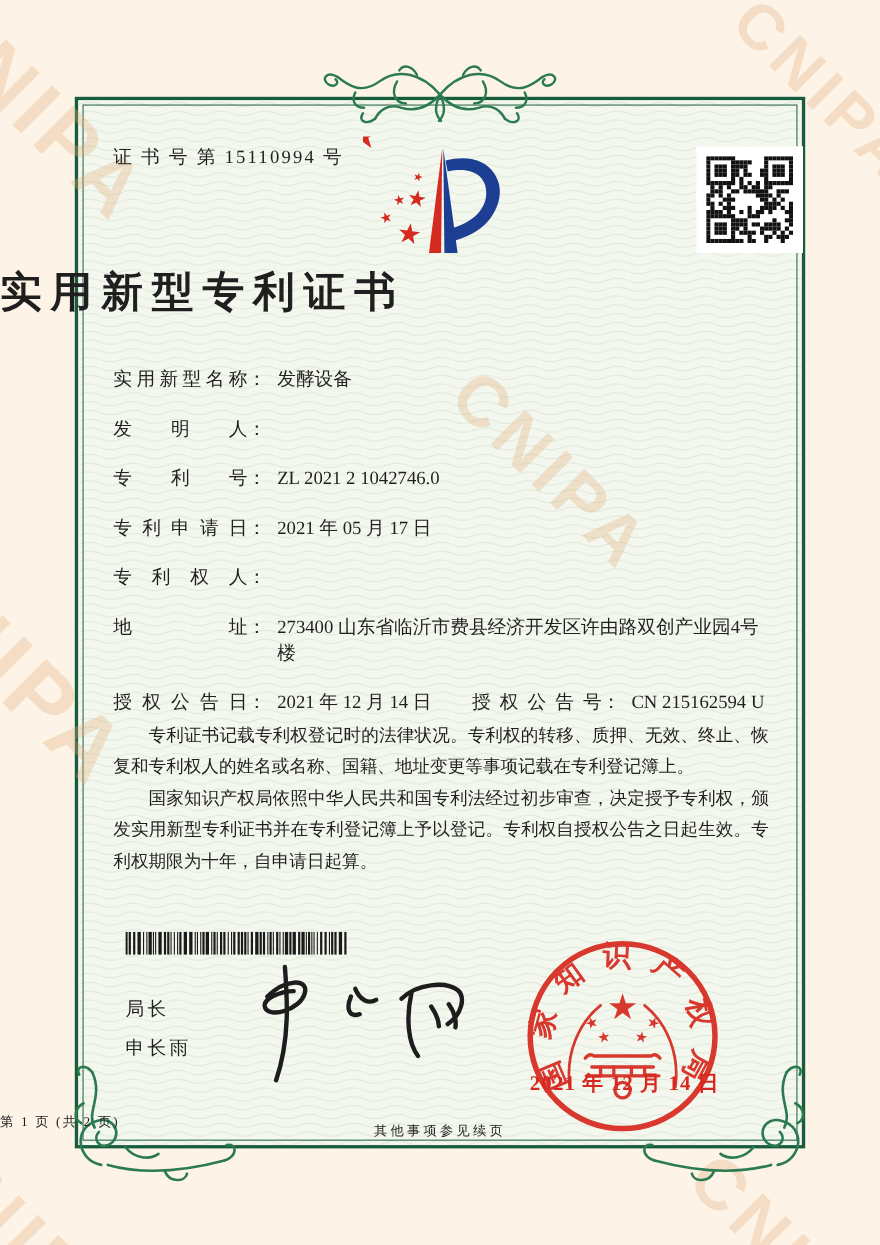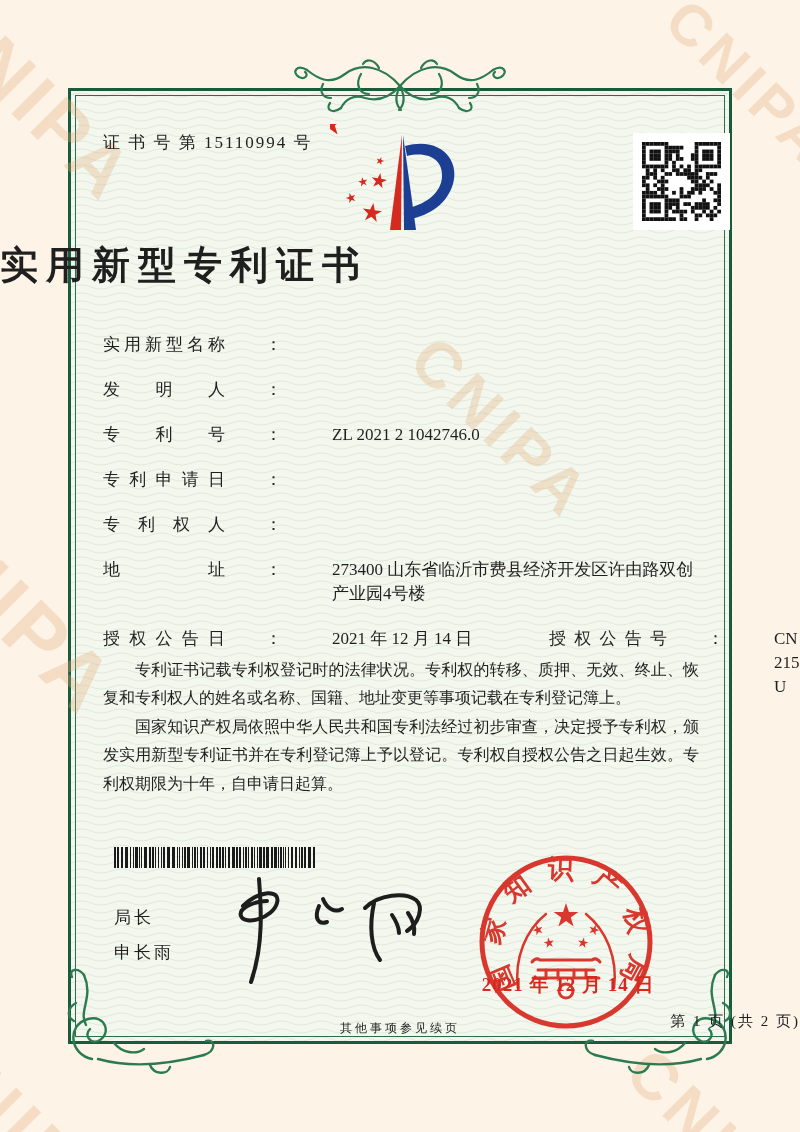--- a/index.html
+++ b/index.html
@@ -14,39 +14,39 @@
   .frame-inner{position:absolute;inset:4px;border:1.5px solid #2f6b4c;}
   .guilloche{position:absolute;inset:0;width:100%;height:100%;}
   
   .cert-no{position:absolute;left:103px;top:131px;z-index:2;font-size:17px;letter-spacing:2px;}
   .logo{position:absolute;left:330px;top:124px;z-index:2;}
   .qr-box{position:absolute;left:633px;top:133px;width:97px;height:97px;background:#ffffff;z-index:2;
           display:flex;align-items:center;justify-content:center;}
   .title{position:absolute;left:0;right:0;top:240px;z-index:2;text-align:left;font-size:38px;
          font-weight:bold;letter-spacing:8px;}
   .fields{position:absolute;left:103px;top:333px;width:600px;z-index:2;font-size:17px;line-height:24px;}
-  .frow{display:flex;margin-bottom:21px;gap:40px;}
+  .frow{display:flex;margin-bottom:21px;}
   .flabel{display:inline-block;width:122px;text-align:justify;text-align-last:justify;flex:none;}
   .fcolon{flex:none;margin-right:10px;}
   .fvalue{flex:1;max-width:465px;}
   .grant-row{display:flex;margin-bottom:1px;}
   .gv1{flex:none;width:162px;}
   .flabel2{display:inline-block;width:118px;text-align:justify;text-align-last:justify;flex:none;margin-left:15px;}
   .paras{position:absolute;left:103px;top:656px;width:596px;z-index:2;font-size:16px;line-height:1.78;}
   .paras p{margin:0;text-indent:2em;text-align:justify;}
   .barcode{position:absolute;left:114px;top:847px;z-index:2;}
   .sig-title{position:absolute;left:114px;top:906px;z-index:2;font-size:17px;letter-spacing:3px;
              font-family:"Liberation Sans","DejaVu Sans",sans-serif;}
   .sig-name{position:absolute;left:114px;top:941px;z-index:2;font-size:17px;letter-spacing:3px;
             font-family:Liberation Sans, sans-serif;}
   .sig-script{position:absolute;left:215px;top:872px;z-index:2;}
   .seal{position:absolute;left:474px;top:850px;z-index:3;}
   .seal-date{position:absolute;left:480px;top:972px;width:176px;z-index:4;text-align:center;
              font-size:19px;font-weight:bold;color:#d6281e;letter-spacing:1px;}
-  .page-info{position:absolute;left:0;right:0;top:1012px;z-index:2;text-align:right;font-size:15px;letter-spacing:2px;}
+  .page-info{position:absolute;left:0;right:0;top:1012px;z-index:2;text-align:left;font-size:12px;letter-spacing:2px;}
   .note{position:absolute;left:0;right:0;top:1020px;z-index:2;text-align:center;font-size:12px;letter-spacing:3px;}
   .orn{position:absolute;z-index:2;pointer-events:none;}
   .orn-top{left:283px;top:44px;}
   .orn-bl{left:54px;top:963px;}
   .orn-br{left:560px;top:963px;transform:scaleX(-1);}
 </style>
 </head>
 <body>
 
 <div class="page">
@@ -370,33 +370,35 @@
         <rect x="67.71" y="75.24" width="3.76" height="3.76" fill="#111"></rect>
       </svg>
   </div>
 
   <div class="title">实用新型专利证书</div>
 
   <div class="fields">
     <div class="frow">
       <span class="flabel">实用新型名称</span>
         <span class="fcolon">：</span>
+      <span class="fvalue">发酵设备</span>
     </div>
     <div class="frow">
       <span class="flabel">发明人</span>
         <span class="fcolon">：</span>
     </div>
     <div class="frow">
       <span class="flabel">专利号</span>
         <span class="fcolon">：</span>
       <span class="fvalue">ZL 2021 2 1042746.0</span>
     </div>
     <div class="frow">
       <span class="flabel">专利申请日</span>
         <span class="fcolon">：</span>
+      <span class="fvalue">2021 年 05 月 17 日</span>
     </div>
     <div class="frow">
       <span class="flabel">专利权人</span>
         <span class="fcolon">：</span>
     </div>
     <div class="frow">
       <span class="flabel">地址</span>
         <span class="fcolon">：</span>
       <span class="fvalue">273400 山东省临沂市费县经济开发区许由路双创产业园4号楼</span>
     </div>

